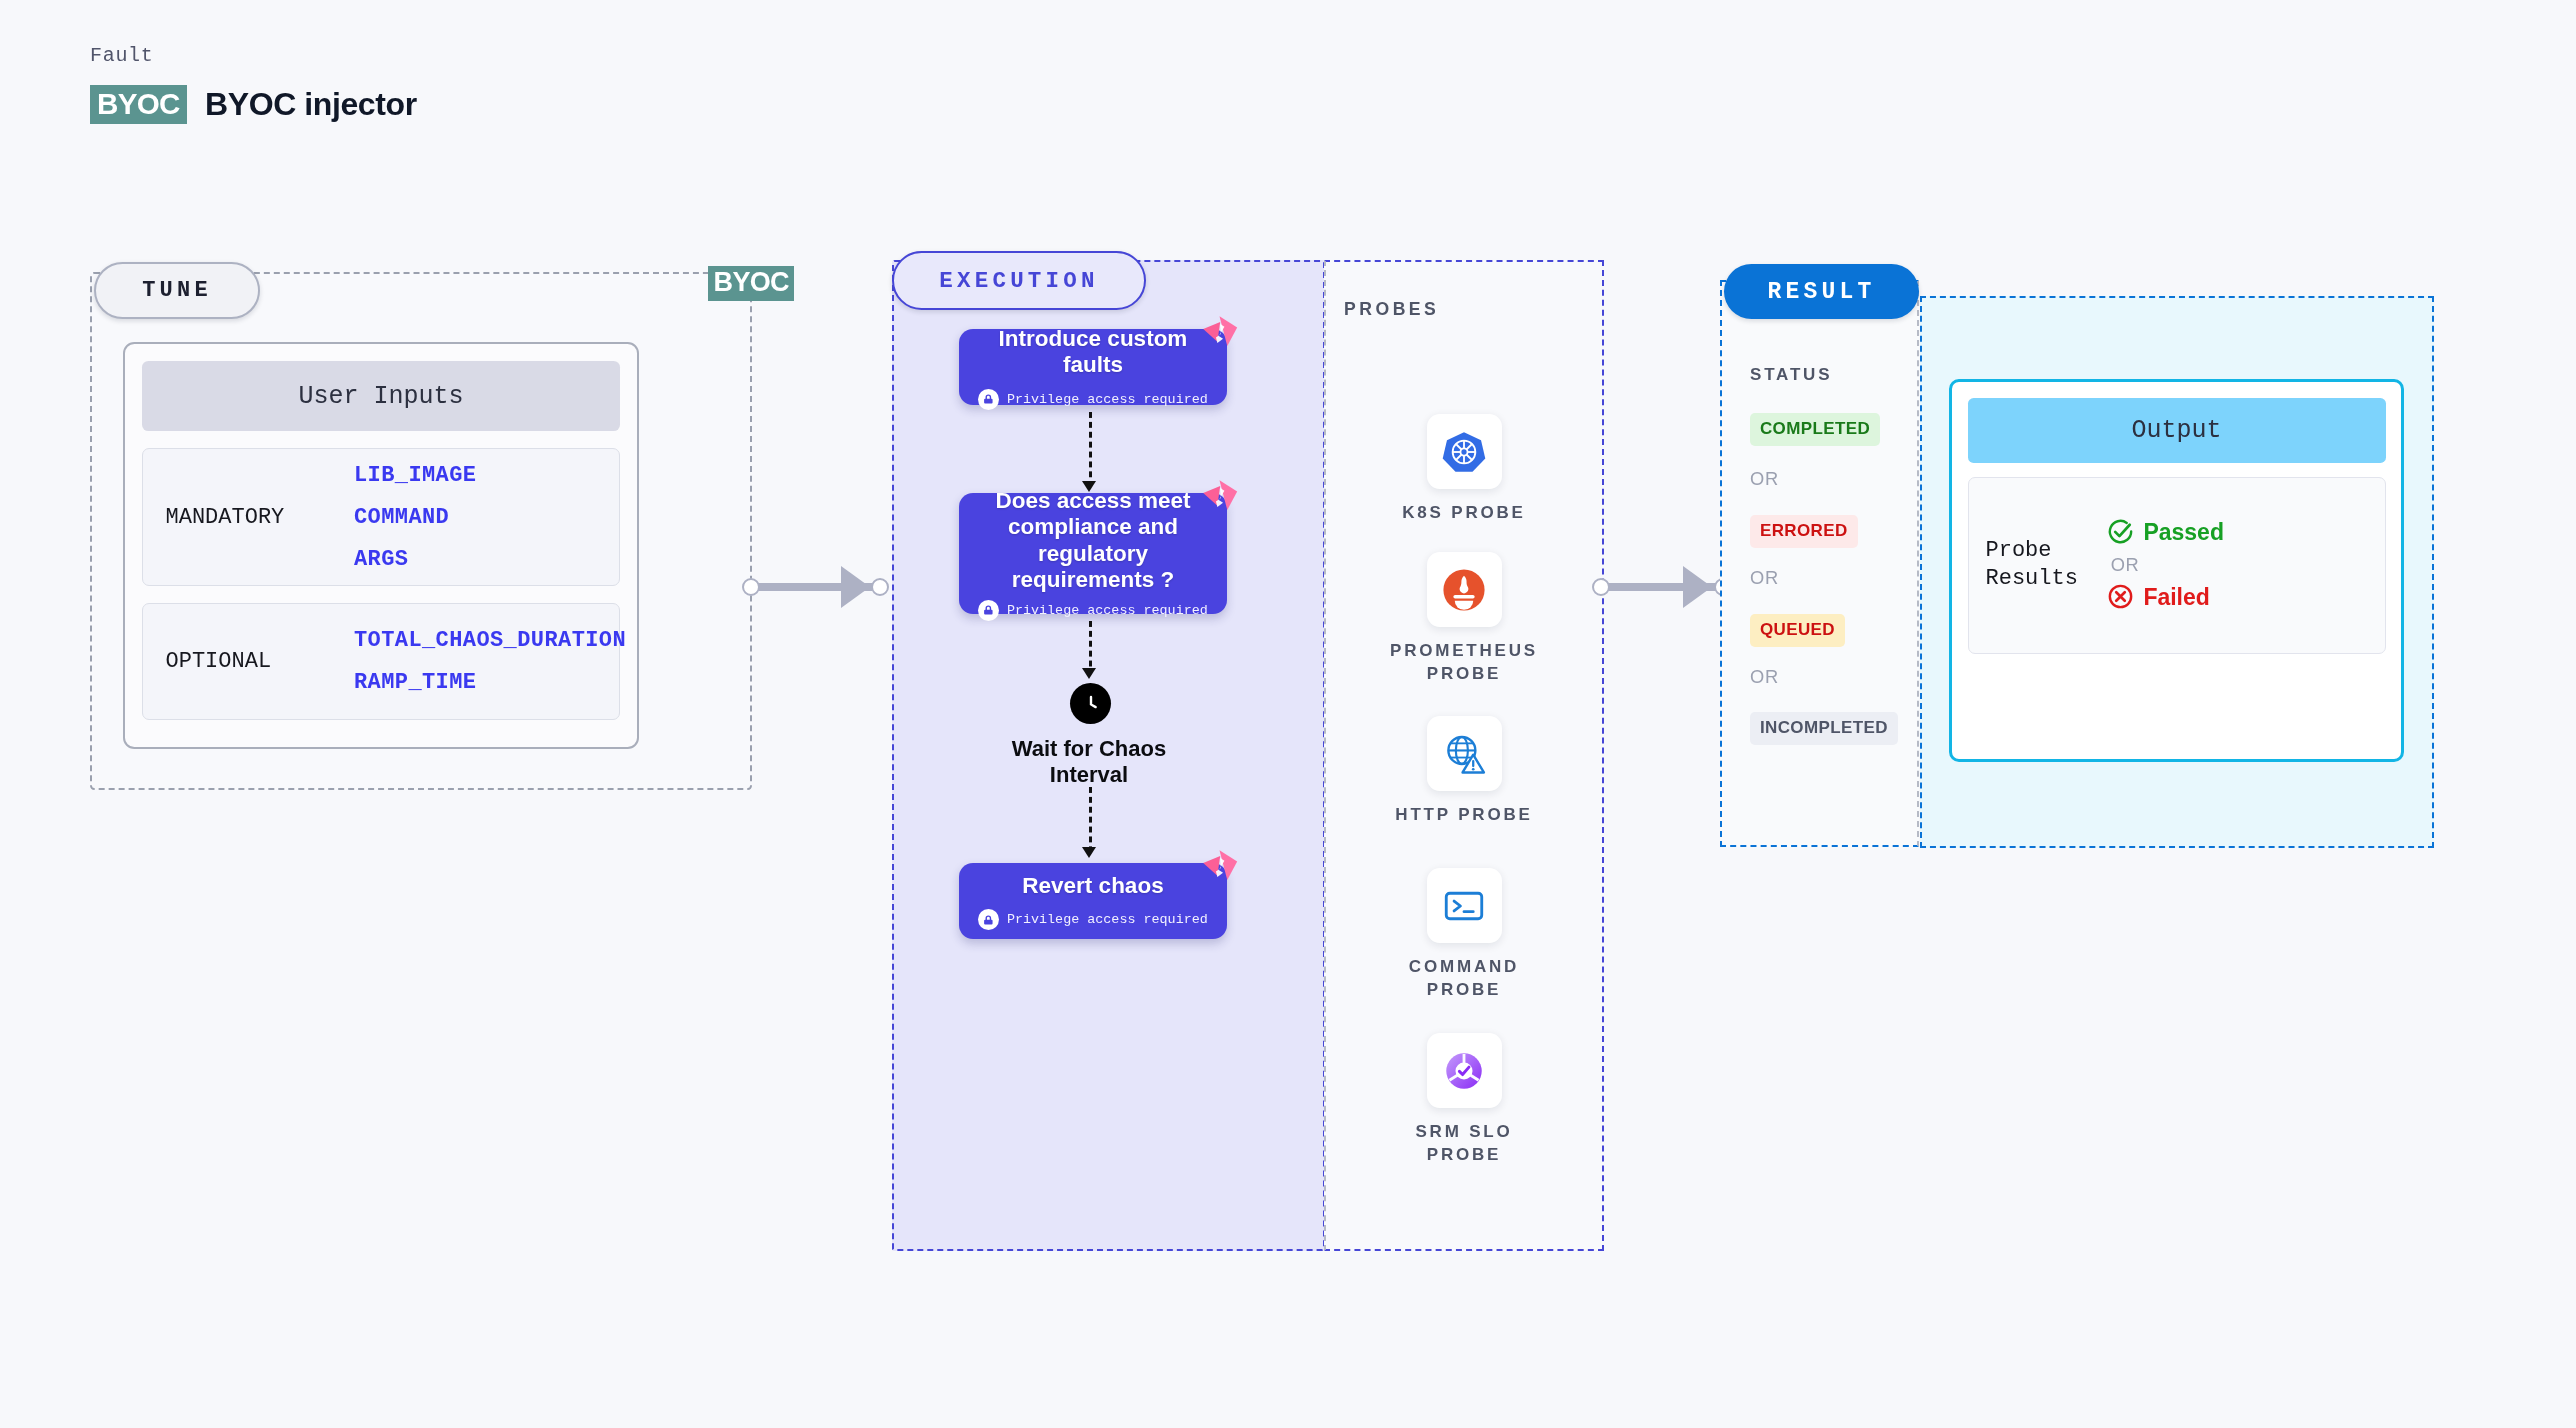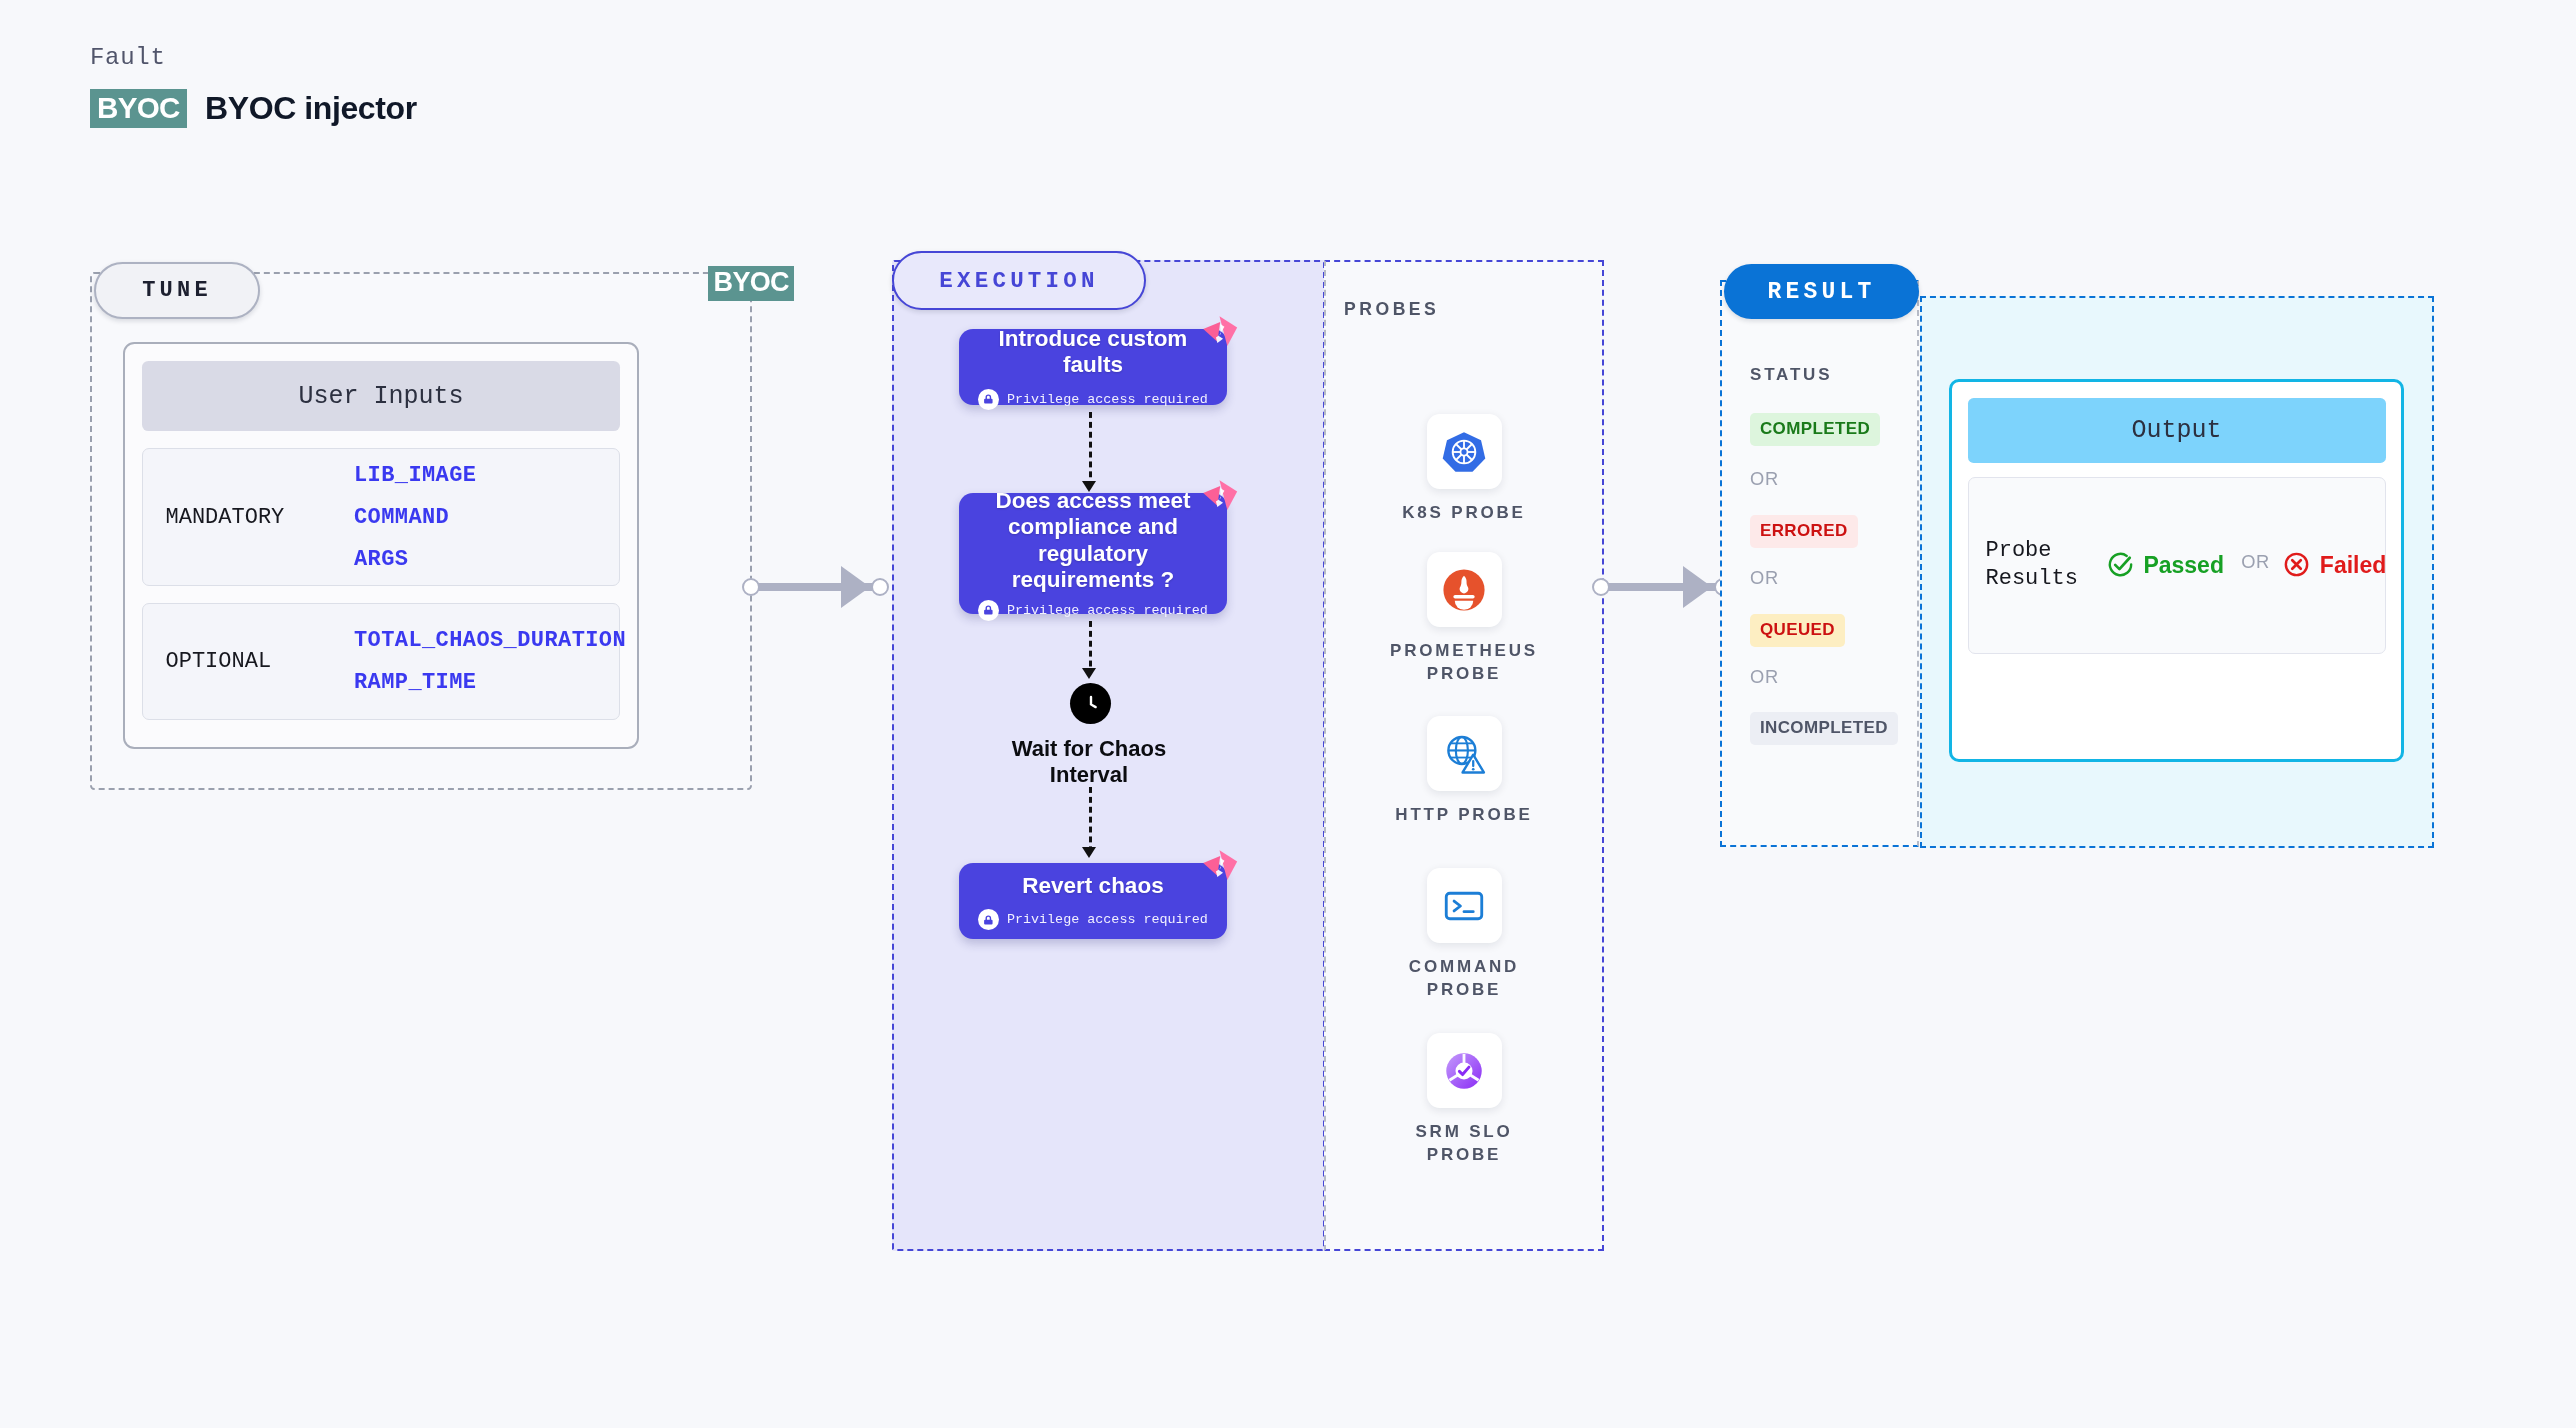--- a/index.html
+++ b/index.html
@@ -7,21 +7,21 @@
     width:2576px;height:1428px;
     background:#f7f8fb;
     font-family:"Liberation Sans",sans-serif;
     position:relative;overflow:hidden;
   }
 
   
   #header{position:absolute;left:90px;top:44px;}
   #fault-label{
     font-family:"Liberation Mono",monospace;
-    font-size:24px;color:#51556b;letter-spacing:0.7px;
+    font-size:20px;color:#51556b;letter-spacing:0.7px;
   }
   #title-row{display:flex;align-items:center;gap:18.3px;margin-top:18.3px;}
   #byoc-chip{
     background:#5b9490;color:#fff;
     font-size:29.6px;font-weight:bold;letter-spacing:-0.7px;
     padding:3.5px 7px 5.6px 7px;line-height:1;
   }
   #title-text{font-size:32px;font-weight:bold;color:#101828;letter-spacing:-0.4px;}
 
   
@@ -196,21 +196,21 @@
   }
   #metrics-row{height:68px;}
   #probe-results-row{height:177px;}
   .out-label{
     width:138px;flex:none;padding-left:17px;box-sizing:border-box;
     font-family:"Liberation Mono",monospace;font-size:22px;color:#17181f;line-height:1.28;
   }
   #metrics-value{
     font-family:"Liberation Mono",monospace;font-size:22px;color:#4039f2;
   }
-  .pr-stack{display:flex;flex-direction:row;gap:13px;}
+  .pr-stack{display:flex;flex-direction:column;gap:7px;}
   .pr-line{display:flex;align-items:center;gap:9.9px;}
   .pr-line .txt{font-size:23px;font-weight:bold;}
   .pr-or{font-size:18.3px;color:#9ba0b0;letter-spacing:0.7px;margin-left:4.2px;}
 
   
   .connector{position:absolute;height:42px;}
   .connector .bar{
     position:absolute;left:9.9px;top:17px;height:8.4px;background:#adb1c4;
   }
   .connector .dot{

